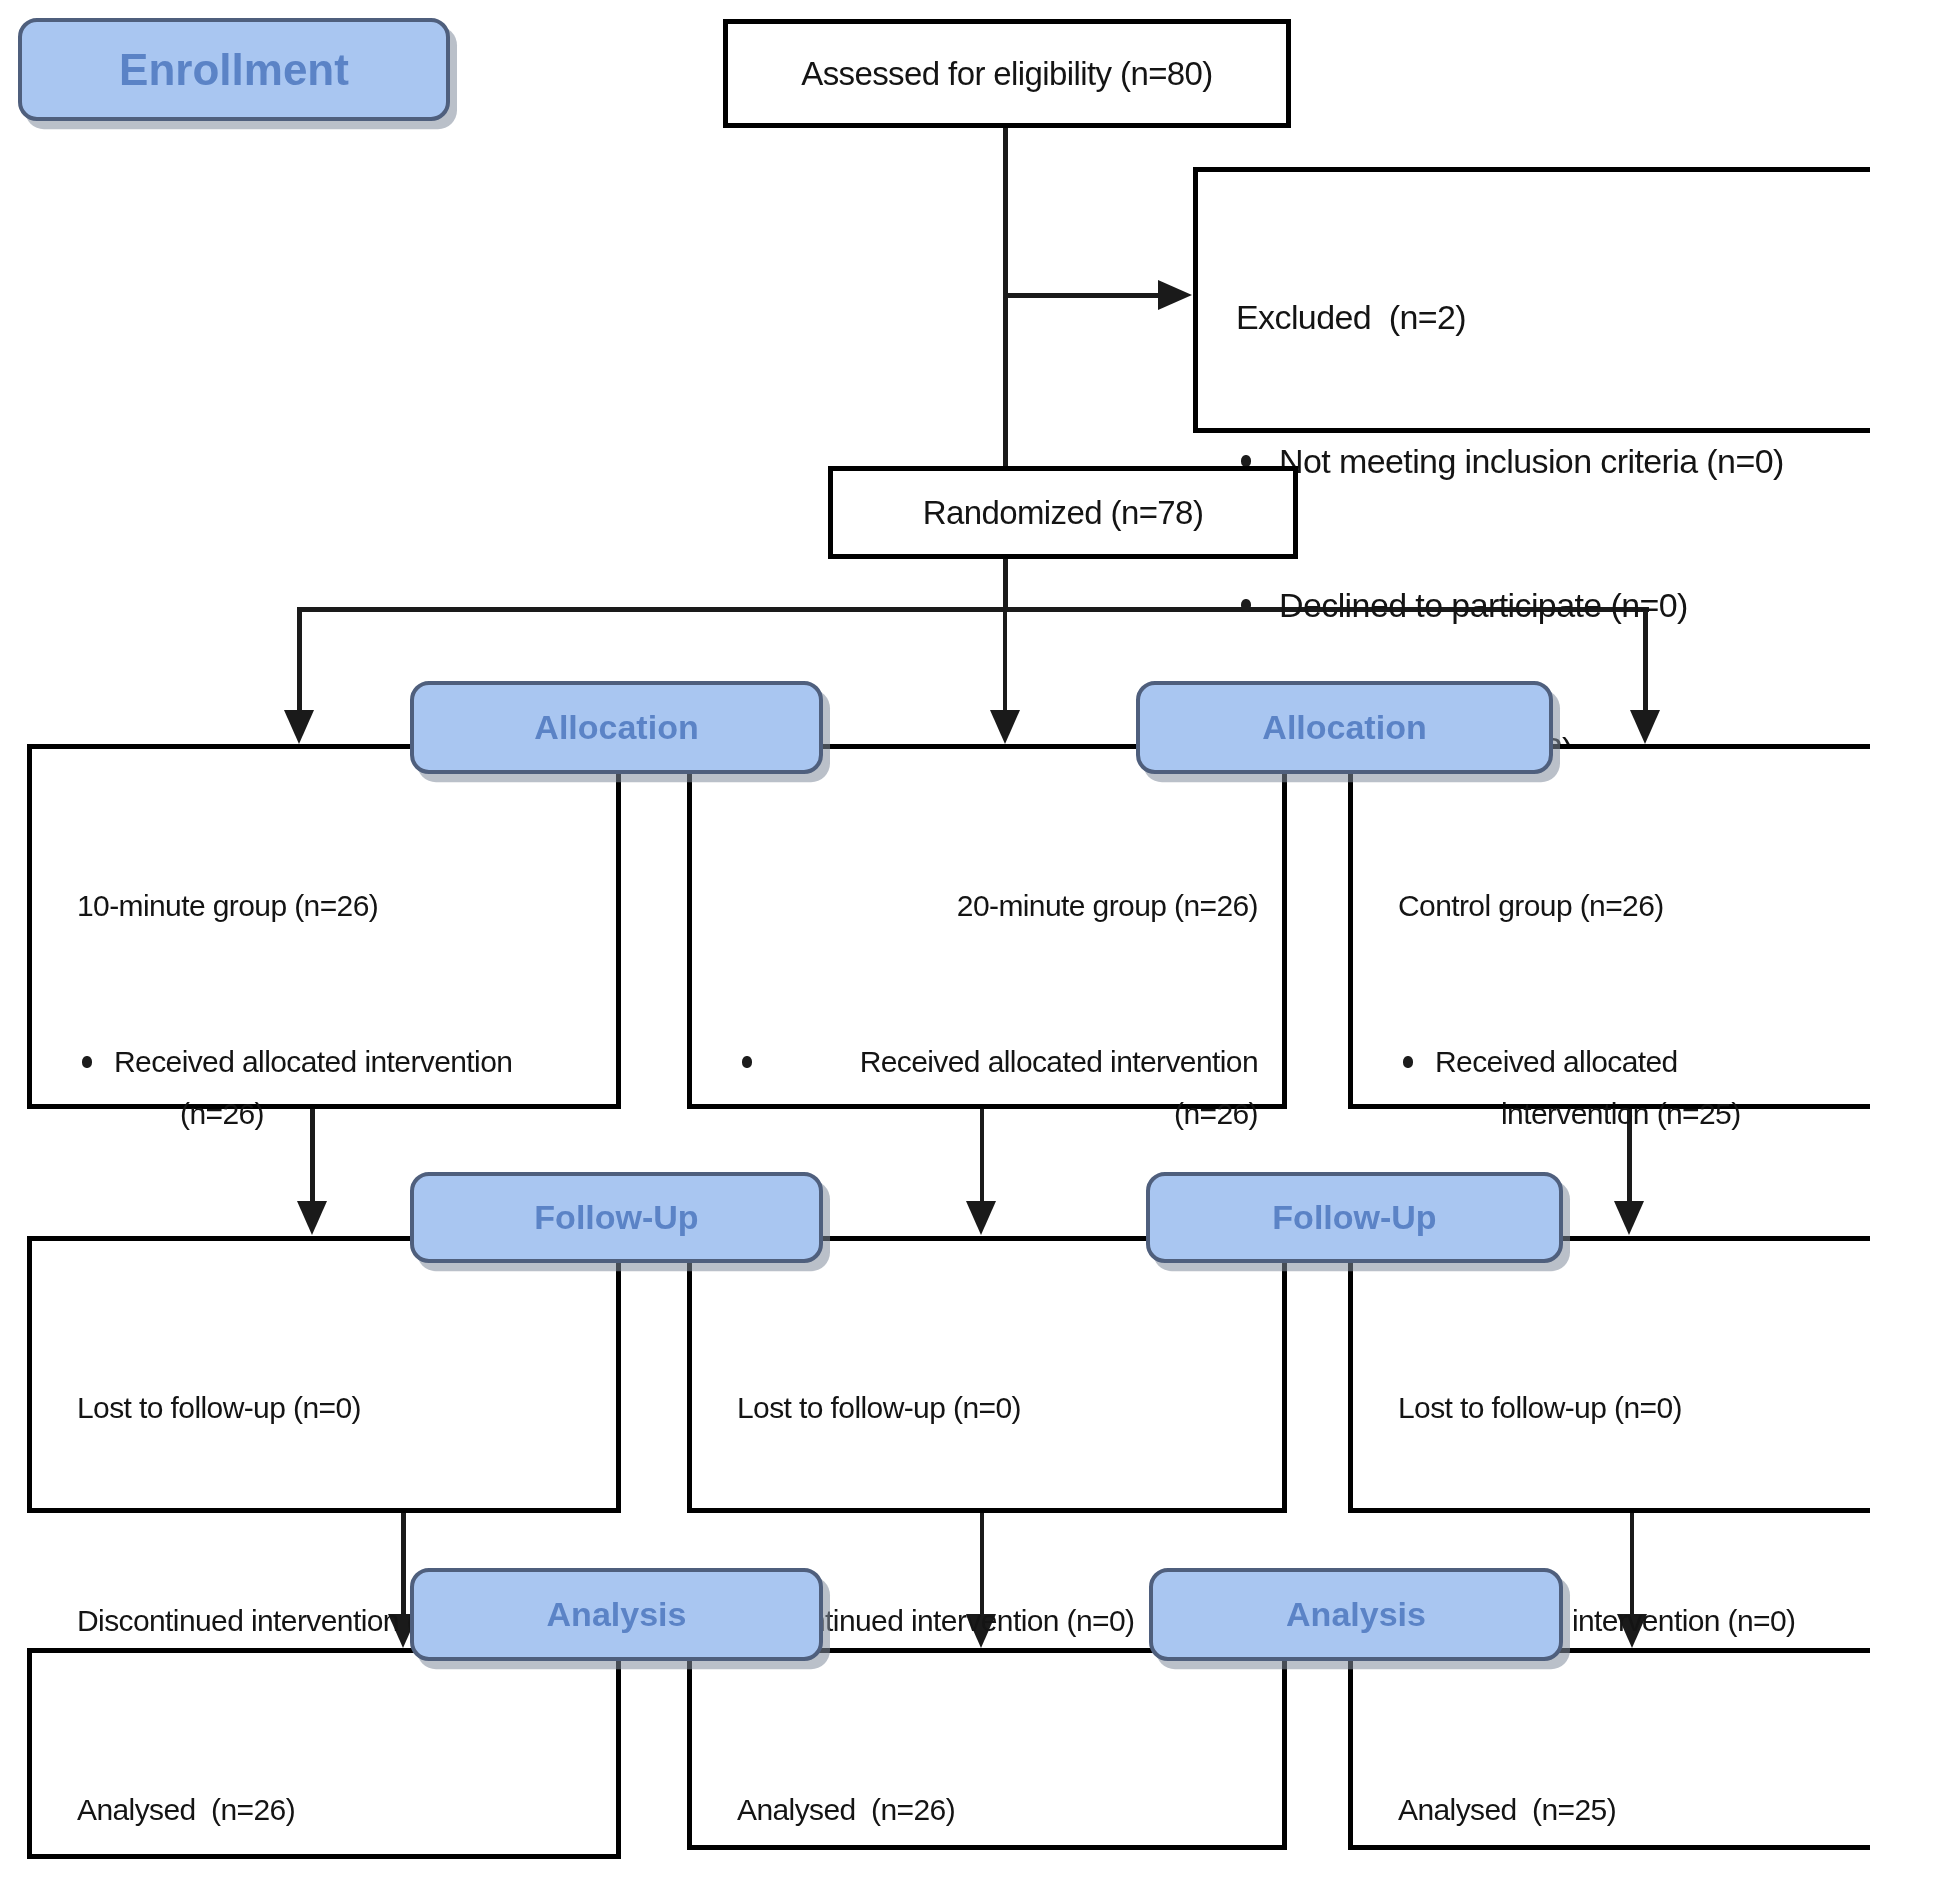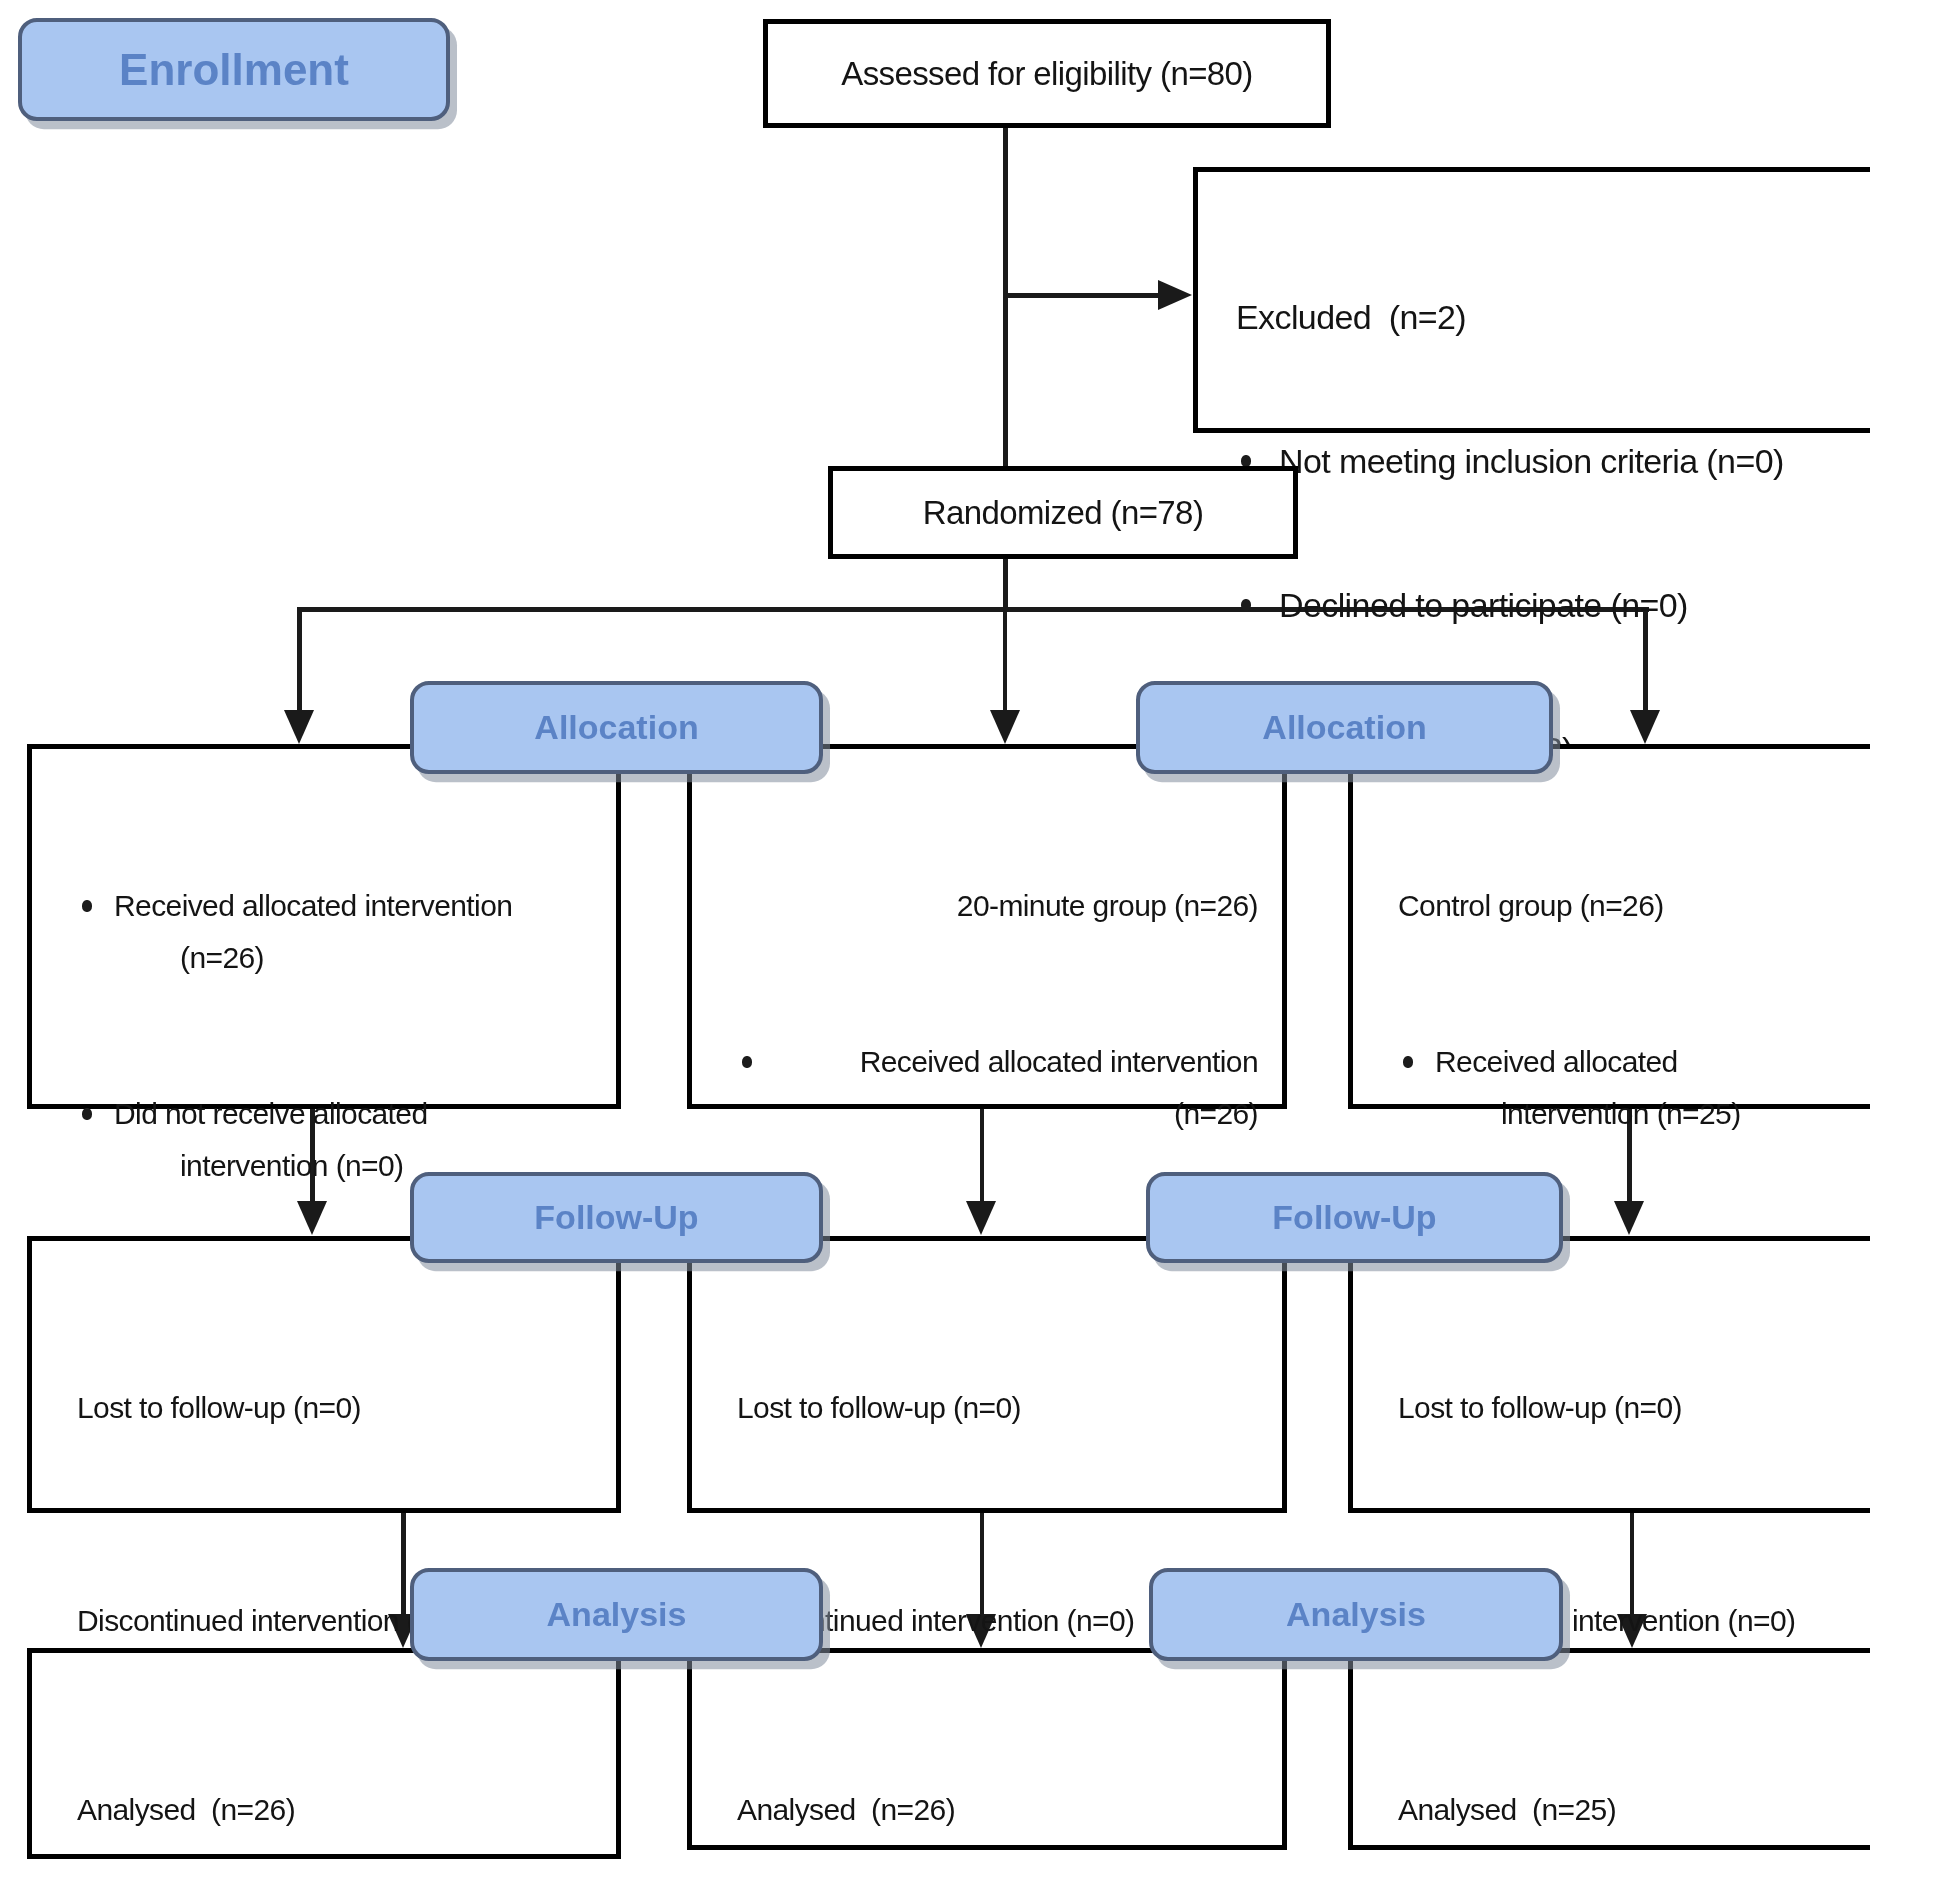--- a/index.html
+++ b/index.html
@@ -48,21 +48,21 @@
 
   <div class="bluelabel" style="left:410px;top:681px;width:413px;height:93px;">Allocation</div>
   <div class="bluelabel" style="left:1136px;top:681px;width:417px;height:93px;">Allocation</div>
 
   <div class="bluelabel" style="left:410px;top:1172px;width:413px;height:91px;">Follow-Up</div>
   <div class="bluelabel" style="left:1146px;top:1172px;width:417px;height:91px;">Follow-Up</div>
 
   <div class="bluelabel" style="left:410px;top:1568px;width:413px;height:93px;">Analysis</div>
   <div class="bluelabel" style="left:1149px;top:1568px;width:414px;height:93px;">Analysis</div>
 
-  <div class="wbox center" style="left:763px;top:19px;width:568px;height:109px;">
+  <div class="wbox center" style="left:723px;top:19px;width:568px;height:109px;">
     <div class="ctxt">Assessed for eligibility (n=80)</div>
   </div>
 
   <div class="wbox" style="left:1193px;top:167px;width:757px;height:266px;">
     <div class="padex">
       <div>Excluded  (n=2)</div>
       <div class="li">
         <span class="mark"></span>
         <div class="litxt">Not meeting inclusion criteria (n=0)</div>
       </div>
@@ -76,20 +76,21 @@
       </div>
     </div>
   </div>
 
   <div class="wbox center" style="left:828px;top:466px;width:470px;height:93px;">
     <div class="ctxt">Randomized (n=78)</div>
   </div>
 
   <div class="wbox" style="left:27px;top:744px;width:594px;height:365px;">
     <div class="pad btxt">
+      <div>10-minute group (n=26)</div>
       <div class="li">
         <span class="mark"></span>
         <div class="litxt">Received allocated intervention
 (n=26)</div>
       </div>
       <div class="li">
         <span class="mark"></span>
         <div class="litxt">Did not receive allocated
 intervention (n=0)</div>
       </div>

